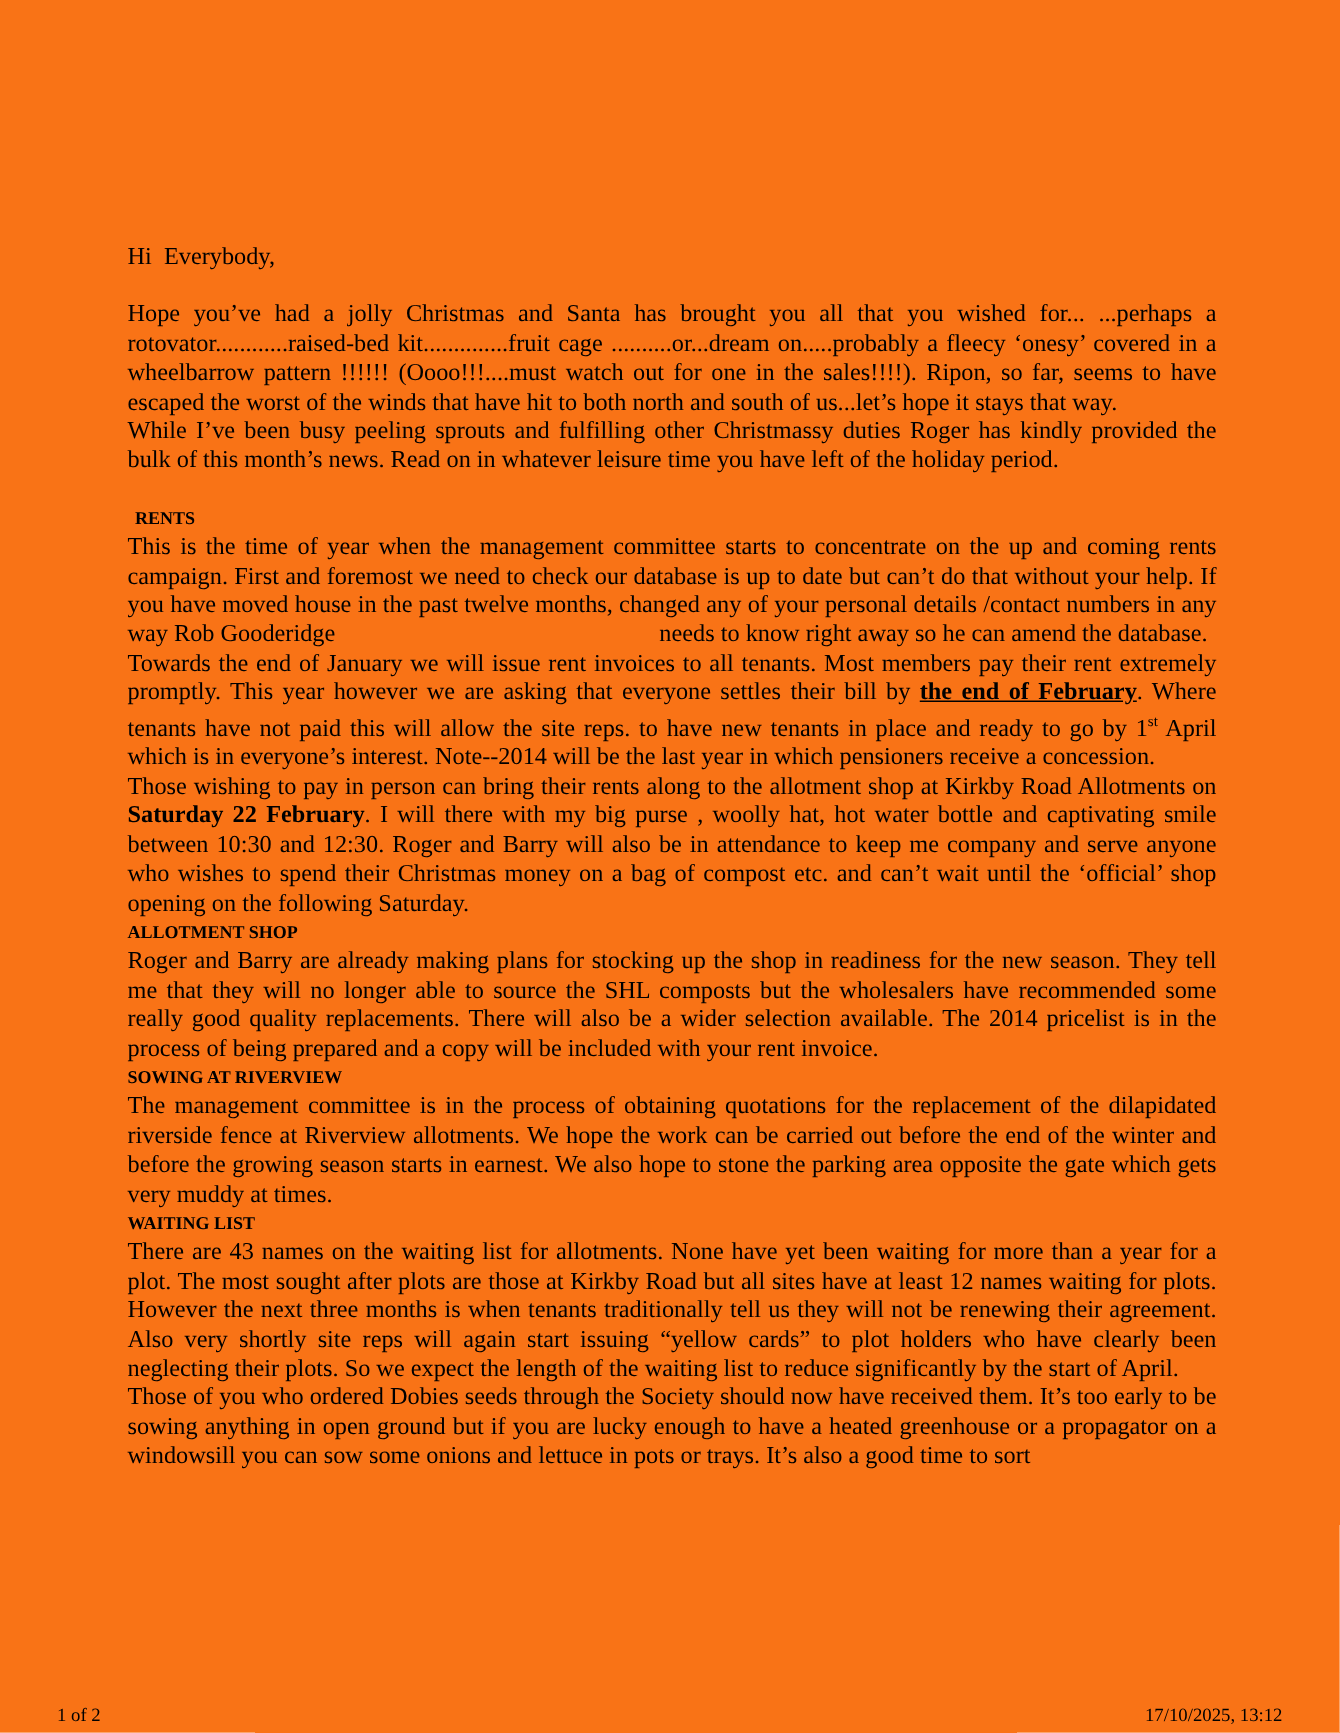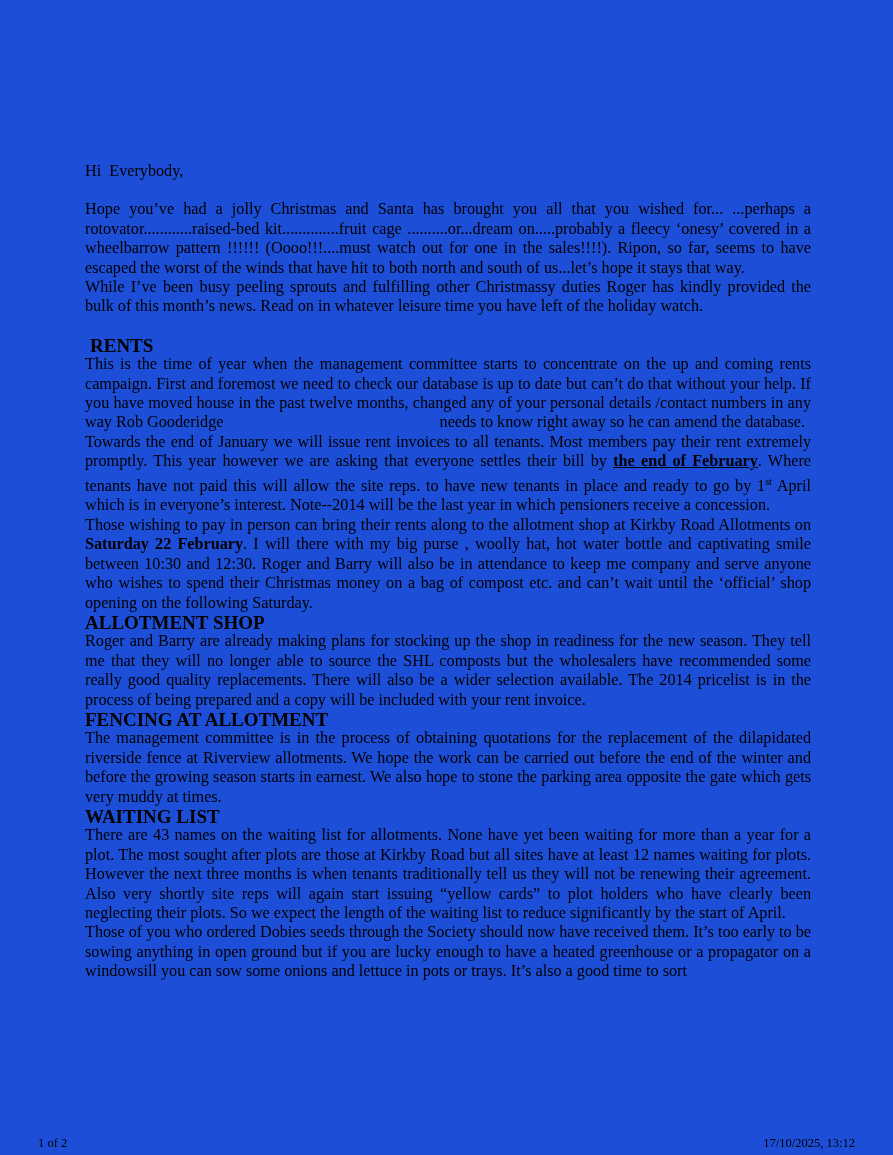--- a/index.html
+++ b/index.html
@@ -6,36 +6,36 @@
   html, body { background: #ffffff; }
   body {
     width: 893px; height: 1155px;
     position: relative;
     font-family: "Liberation Serif", serif;
     color: #000000;
     overflow: hidden;
   }
   .page {
     position: absolute; inset: 0;
-    background: #1d4ed8;
+    background: #f97316;
   }
   .content {
     position: absolute;
     left: 85px; top: 162px;
     width: 726px;
     font-size: 16.2px;
     line-height: 19.4px;
   }
   .greeting {
     white-space: pre-wrap;
     margin-bottom: 19px;
   }
   p.para { text-align: justify; }
   h2.heading {
-    font-size: 19px;
+    font-size: 12px;
     line-height: 19.4px;
     font-weight: bold;
   }
   h2.indent { padding-left: 5px; }
   .sec-gap { margin-top: 19px; }
   .mt-sup { margin-top: 4px; }
   .emph { font-weight: bold; text-decoration: underline; }
   .b { font-weight: bold; }
   .redacted-gap { display: inline-block; width: 208px; height: 1px; }
   sup { font-size: 0.62em; vertical-align: super; margin-top: 48px; }
@@ -51,31 +51,31 @@
 </style>
 </head>
 <body>
 
 <div class="page">
   <div class="content">
 
     <p class="greeting">Hi  Everybody,</p>
 
     <p class="para">Hope you’ve had a jolly Christmas and Santa has brought you all that you wished for... ...perhaps a rotovator............raised-bed kit..............fruit cage ..........or...dream on.....probably a fleecy ‘onesy’ covered in a wheelbarrow pattern !!!!!!  (Oooo!!!....must watch out for one in the sales!!!!). Ripon, so far, seems to have escaped the worst of the winds that have hit to both north and south of us...let’s hope it stays that way.</p>
-    <p class="para">While I’ve been busy peeling sprouts and fulfilling other Christmassy duties Roger has kindly provided the bulk of this month’s news.  Read on in whatever leisure time you have left of the holiday watch.</p>
+    <p class="para">While I’ve been busy peeling sprouts and fulfilling other Christmassy duties Roger has kindly provided the bulk of this month’s news.  Read on in whatever leisure time you have left of the holiday period.</p>
 
     <h2 class="heading indent sec-gap">RENTS</h2>
     <p class="para"><span>This is the time of year when the management committee starts to concentrate on the up and coming rents campaign.  First and foremost we need to check our database is up to date but can’t do that without your help.  If you have moved house in the past twelve months, changed any of your personal details /contact numbers in any way Rob Gooderidge</span> <span class="redacted-gap"></span> <span>needs to know right away so he can amend the database.</span></p>
     <p class="para"><span>Towards the end of January we will issue rent invoices to all tenants.  Most members pay their rent extremely promptly. This year however we are asking that everyone settles their bill by </span><span class="emph">the end of February</span><span>.  Where tenants have not paid this will allow the site reps. to have new tenants in place and ready to go by 1</span><sup>st</sup><span> April which is in everyone’s interest.  Note--2014 will be the last year in which pensioners receive a concession.</span></p>
     <p class="para"><span>Those wishing to pay in person can bring their rents along to the allotment shop at Kirkby Road Allotments on </span><span class="b">Saturday 22 February</span><span>. I will there with my big purse , woolly hat, hot water bottle and captivating smile between 10:30 and 12:30.  Roger and Barry will also be in attendance to keep me company and serve anyone who wishes to spend their Christmas money on a bag of compost etc. and can’t wait until the ‘official’ shop opening on the following Saturday.</span></p>
 
     <h2 class="heading">ALLOTMENT SHOP</h2>
     <p class="para">Roger and Barry are already making plans for stocking up the shop in readiness for the new season. They tell me that they will no longer able to source the SHL composts but the wholesalers have recommended some really good quality replacements.  There will also be a wider selection available.  The 2014 pricelist is in the process of being prepared and a copy will be included with your rent invoice.</p>
 
-    <h2 class="heading">FENCING AT ALLOTMENT</h2>
+    <h2 class="heading">SOWING AT RIVERVIEW</h2>
     <p class="para">The management committee is in the process of obtaining quotations for the replacement of the dilapidated riverside fence at Riverview allotments.  We hope the work can be carried out before the end of the winter and before the growing season starts in earnest. We also hope to stone the parking area opposite the gate which gets very muddy at times.</p>
 
     <h2 class="heading">WAITING LIST</h2>
     <p class="para">There are 43 names on the waiting list for allotments. None have yet been waiting for more than a year for a plot.  The most sought after plots are those at Kirkby Road but all sites have at least 12 names waiting for plots.  However the next three months is when tenants traditionally tell us they will not be renewing their agreement.  Also very shortly site reps will again start issuing “yellow cards” to plot holders who have clearly been neglecting their plots.  So we expect the length of the waiting list to reduce significantly by the start of April.</p>
 
     <p class="para">Those of you who ordered Dobies seeds through the Society should now have received them.  It’s too early to be sowing anything in open ground but if you are lucky enough to have a heated greenhouse or a propagator on a windowsill you can sow some onions and lettuce in pots or trays. It’s also a good time to sort</p>
 
   </div>
 
   <div class="footer">

